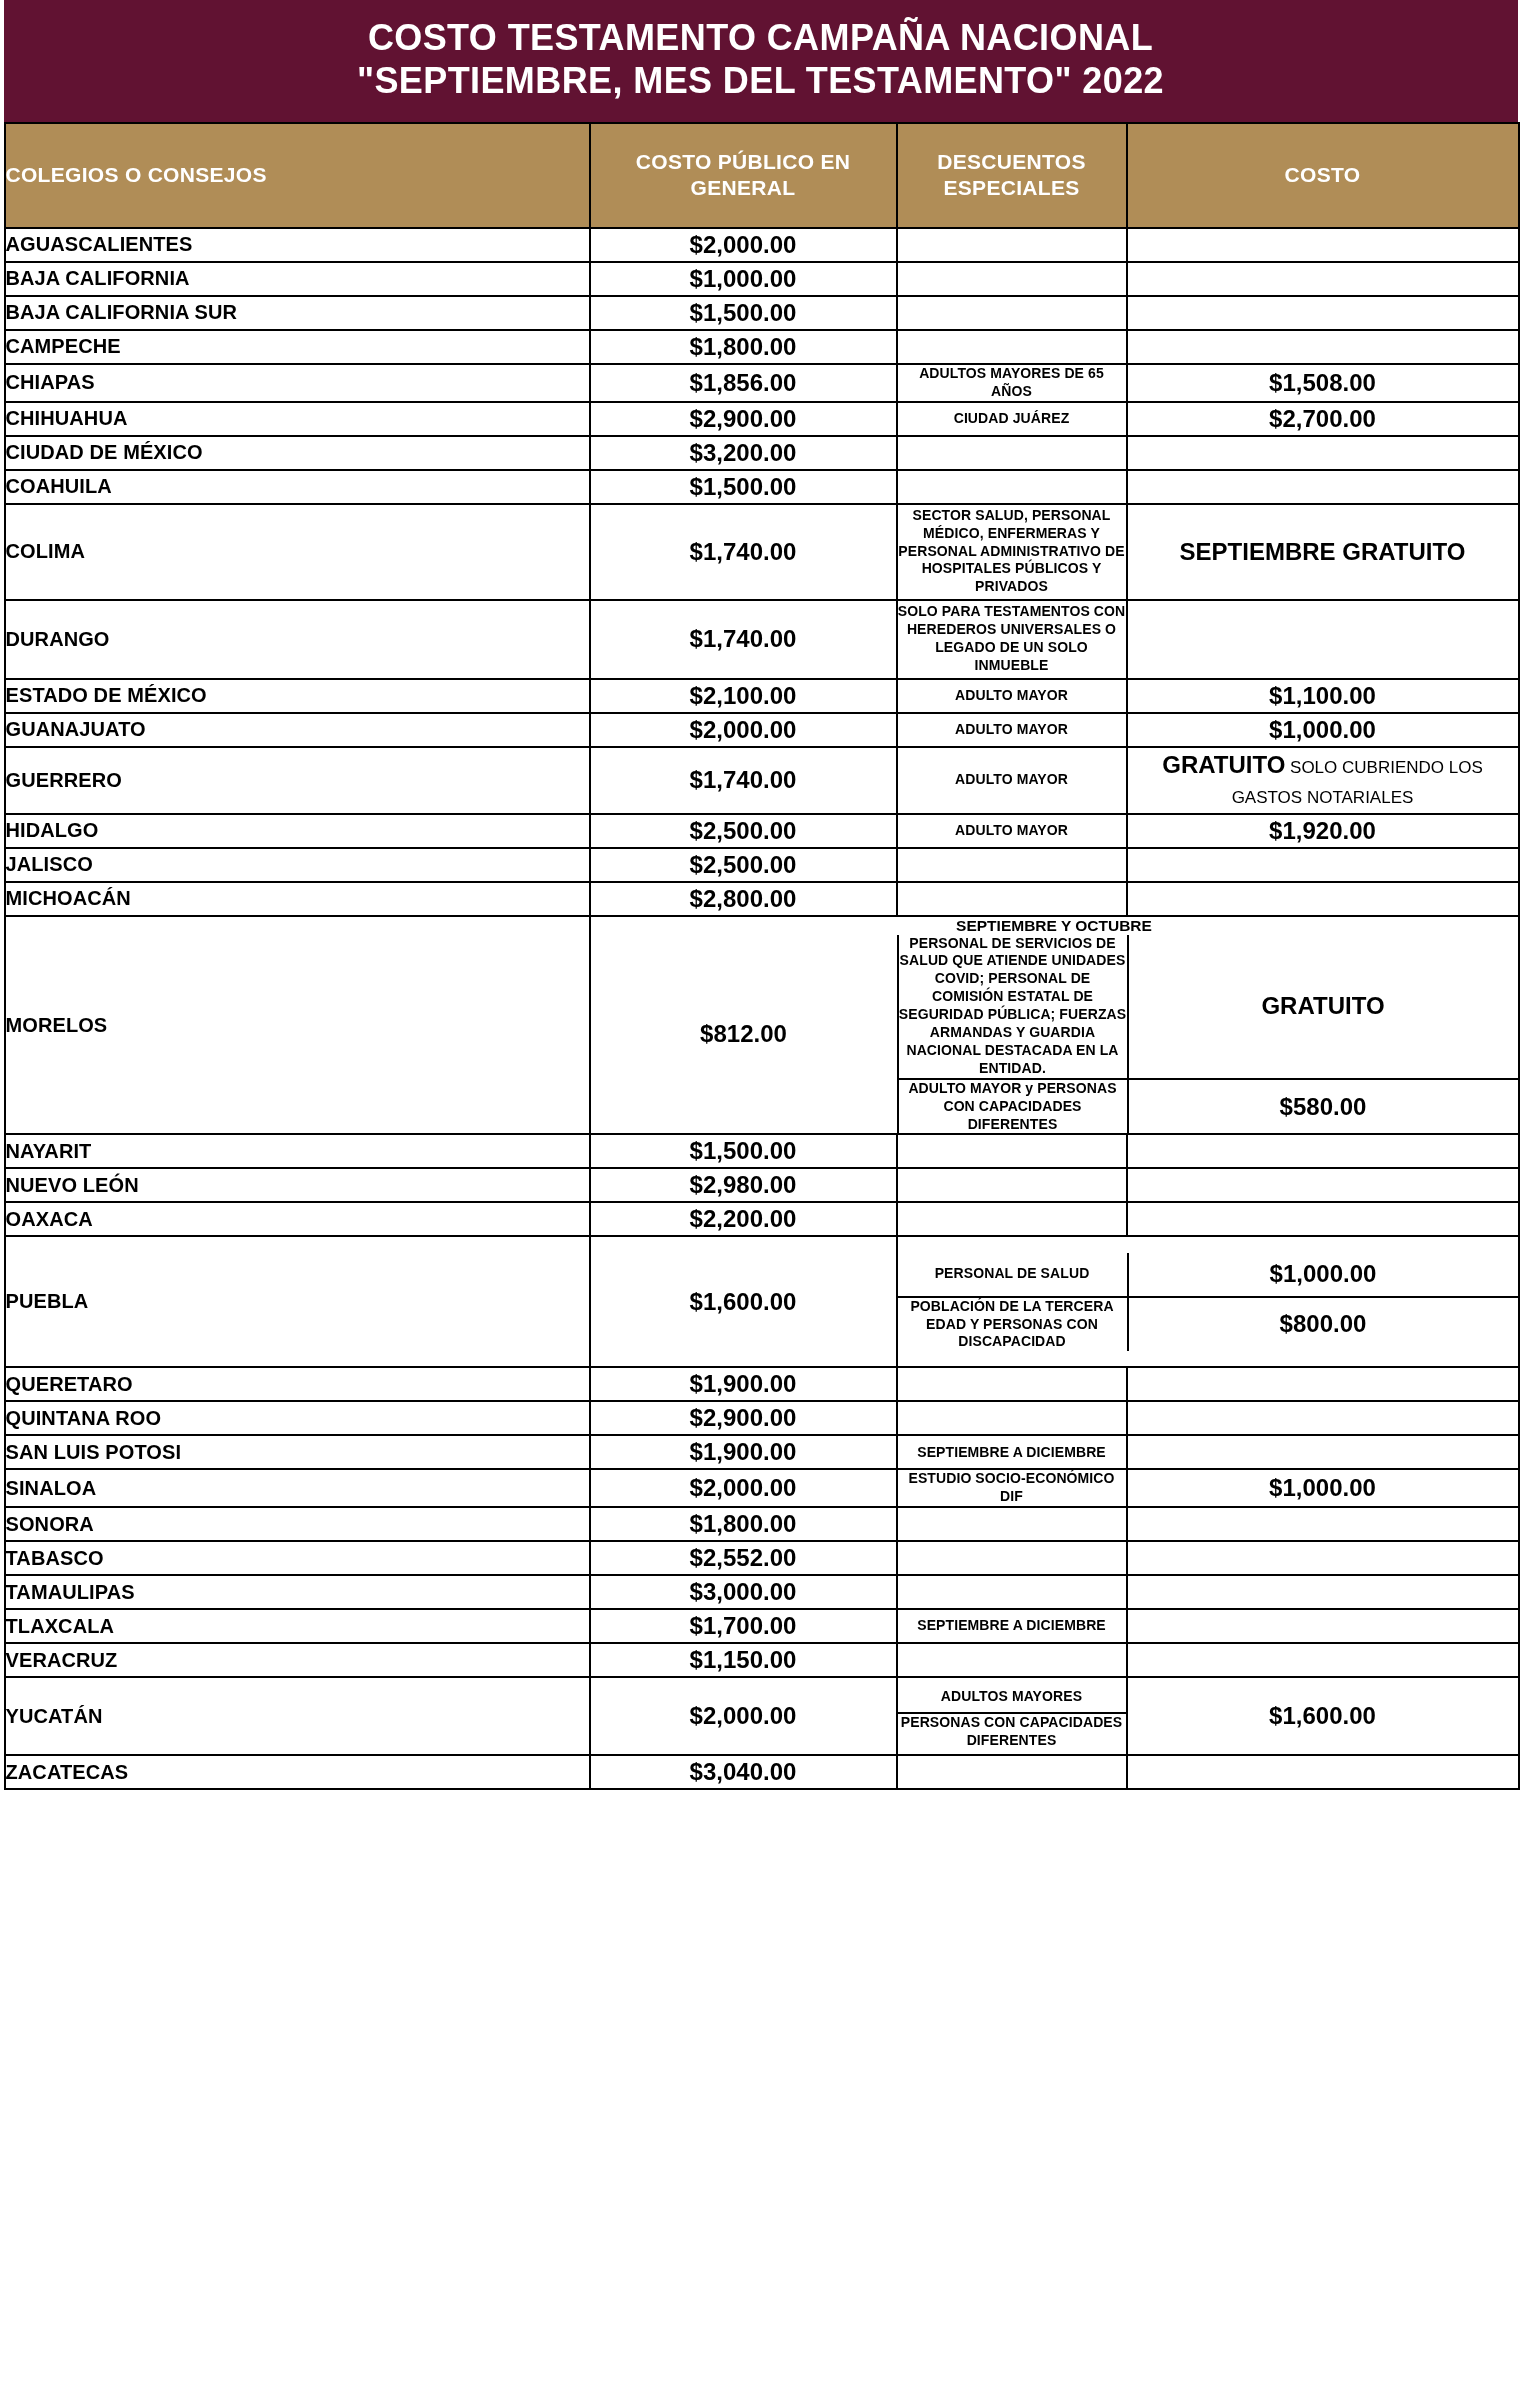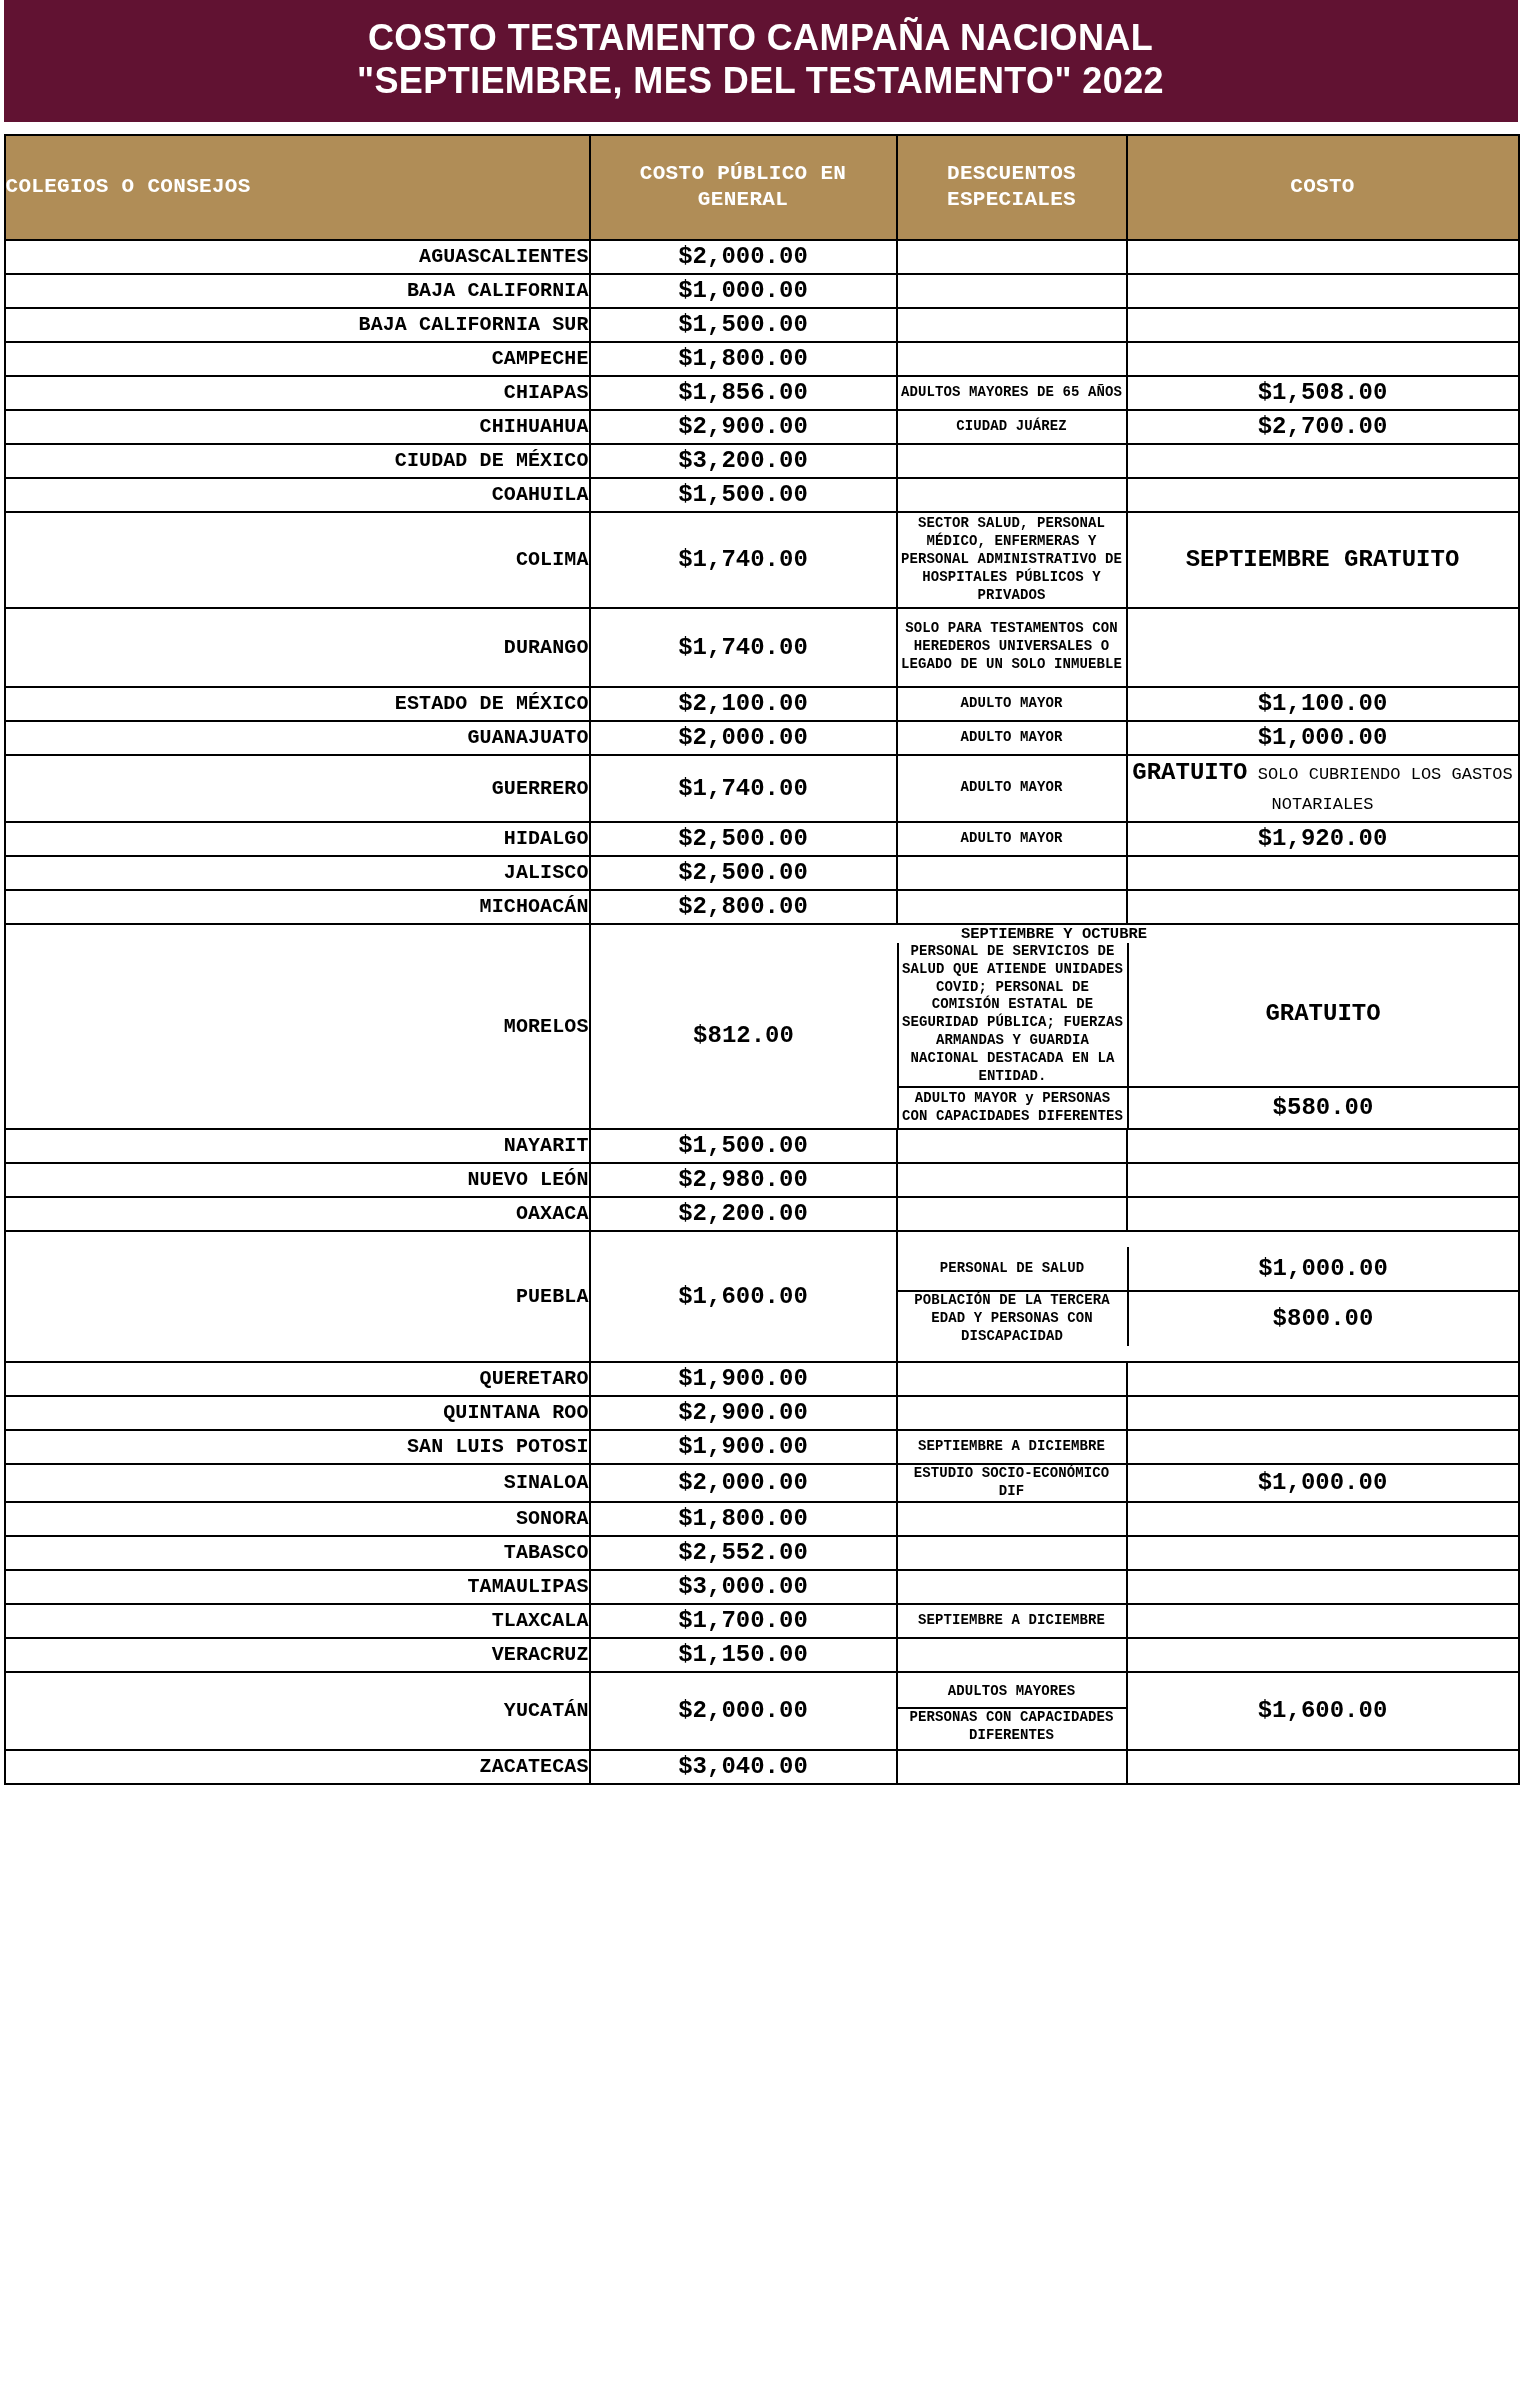--- a/index.html
+++ b/index.html
@@ -39,22 +39,21 @@
     letter-spacing: 0.4px;
     line-height: 1.22;
     white-space: nowrap;
   }
 
   
   table.costos {
     border-collapse: collapse;
     table-layout: fixed;
     width: 1514px;
-    margin: 12px auto;
-    font-family: Liberation Mono, monospace;
+    margin: 0 auto;
   }
   table.costos col.c-colegio  { width: 585px; }
   table.costos col.c-publico  { width: 307px; }
   table.costos col.c-desc     { width: 230px; }
   table.costos col.c-costo    { width: 392px; }
 
   table.costos th,
   table.costos td {
     border: 2.1px solid #000000;
     box-sizing: border-box;
@@ -73,21 +72,21 @@
     letter-spacing: 0.3px;
   }
   th.h-colegio {
     text-align: left;
     padding-left: 10px;
   }
   th.h-center { text-align: center; }
 
   
   td.state {
-    text-align: right;
+    text-align: left;
     padding-left: 10px;
     font-size: 20px;
     font-weight: bold;
     letter-spacing: 0.1px;
   }
   td.price {
     text-align: center;
     font-size: 24px;
     font-weight: bold;
   }

